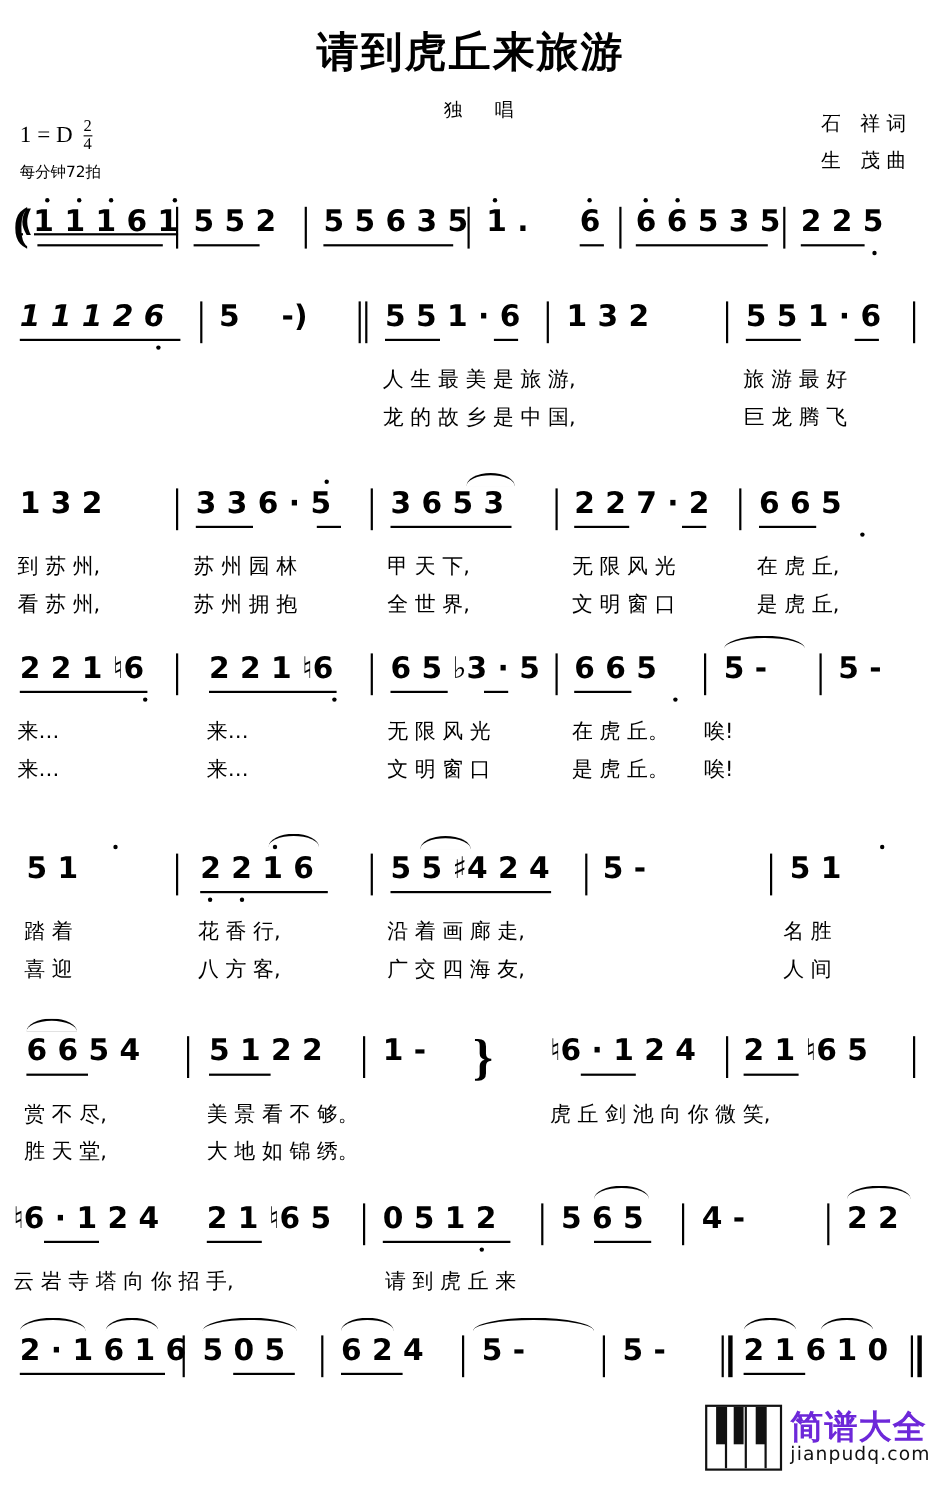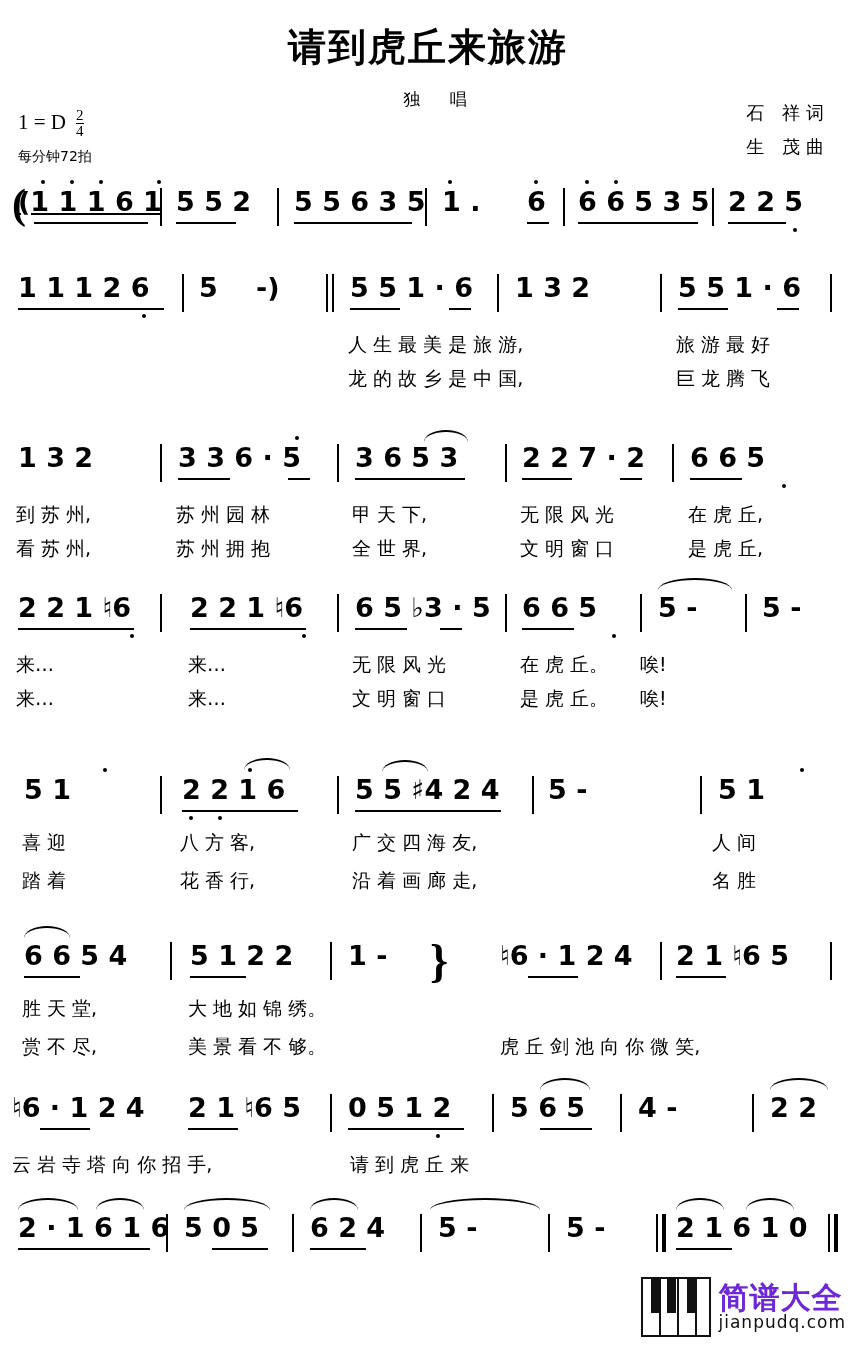--- a/index.html
+++ b/index.html
@@ -262,21 +262,21 @@
       <span class="dot-above" style="left:614px; top:-6px;"></span>
       <span class="bar" style="left:712px;"></span>
       <span class="cell" style="left:728px;text-align:right;">2 2 5</span>
       <span class="u1" style="left:728px; top:36px; width:58px;"></span>
       <span class="dot-below" style="left:793px; top:42px;"></span>
     </div>
   </div>
 
   <div class="system" style="top:272px;">
     <div class="notes">
-      <span class="cell" style="left:18px;">1 1 1 2 6</span>
+      <span class="cell" style="left:18px;font-style:italic;">1 1 1 2 6</span>
       <span class="u1" style="left:18px; top:36px; width:146px;"></span>
       <span class="dot-below" style="left:142px; top:42px;"></span>
       <span class="bar" style="left:182px;"></span>
       <span class="cell" style="left:199px;">5</span>
       <span class="cell" style="left:256px;">-)</span>
       <span class="bar" style="left:326px;"></span>
       <span class="bar" style="left:332px;"></span>
       <span class="cell" style="left:350px;">5 5 1 · 6</span>
       <span class="u1" style="left:350px; top:36px; width:50px;"></span>
       <span class="u1" style="left:449px; top:36px; width:22px;"></span>
@@ -388,31 +388,31 @@
       <span class="bar" style="left:337px;"></span>
       <span class="cell" style="left:355px;">5 5 ♯4 2 4</span>
       <span class="u1" style="left:355px; top:36px; width:146px;"></span>
       <span class="slur" style="left:382px; top:-14px; width:46px;"></span>
       <span class="bar" style="left:532px;"></span>
       <span class="cell" style="left:548px;">5 -</span>
       <span class="bar" style="left:700px;"></span>
       <span class="cell" style="left:718px;">5 1</span>
       <span class="dot-above" style="left:800px; top:-6px;"></span>
     </div>
+    <div class="lyric" style="margin-top:4px;">
+      <span class="cell" style="left:22px;">踏 着</span>
+      <span class="cell" style="left:180px;">花 香 行,</span>
+      <span class="cell" style="left:352px;">沿 着 画 廊 走,</span>
+      <span class="cell" style="left:712px;">名 胜</span>
+    </div>
     <div class="lyric">
       <span class="cell" style="left:22px;">喜 迎</span>
       <span class="cell" style="left:180px;">八 方 客,</span>
       <span class="cell" style="left:352px;">广 交 四 海 友,</span>
       <span class="cell" style="left:712px;">人 间</span>
-    </div>
-    <div class="lyric" style="margin-top:4px;">
-      <span class="cell" style="left:22px;">踏 着</span>
-      <span class="cell" style="left:180px;">花 香 行,</span>
-      <span class="cell" style="left:352px;">沿 着 画 廊 走,</span>
-      <span class="cell" style="left:712px;">名 胜</span>
     </div>
   </div>
 
   <div class="system" style="top:940px;">
     <div class="notes">
       <span class="cell" style="left:24px;">6 6 5 4</span>
       <span class="u1" style="left:24px; top:36px; width:56px;"></span>
       <span class="slur" style="left:24px; top:-14px; width:46px;"></span>
       <span class="bar" style="left:170px;"></span>
       <span class="cell" style="left:190px;">5 1 2 2</span>
@@ -420,28 +420,28 @@
       <span class="bar" style="left:330px;"></span>
       <span class="cell" style="left:348px;">1 -</span>
       <span class="brace" style="left:430px; top:-6px;">}</span>
       <span class="cell" style="left:500px;">♮6 · 1 2 4</span>
       <span class="u1" style="left:528px; top:36px; width:50px;"></span>
       <span class="bar" style="left:660px;"></span>
       <span class="cell" style="left:676px;">2 1 ♮6 5</span>
       <span class="u1" style="left:676px; top:36px; width:50px;"></span>
       <span class="bar" style="left:830px;"></span>
     </div>
-    <div class="lyric">
-      <span class="cell" style="left:22px;">胜 天 堂,</span>
-      <span class="cell" style="left:188px;">大 地 如 锦 绣。</span>
-    </div>
     <div class="lyric" style="margin-top:4px;">
       <span class="cell" style="left:22px;">赏 不 尽,</span>
       <span class="cell" style="left:188px;">美 景 看 不 够。</span>
       <span class="cell" style="left:500px;">虎 丘 剑 池 向 你 微 笑,</span>
+    </div>
+    <div class="lyric">
+      <span class="cell" style="left:22px;">胜 天 堂,</span>
+      <span class="cell" style="left:188px;">大 地 如 锦 绣。</span>
     </div>
   </div>
 
   <div class="system" style="top:1092px;">
     <div class="notes">
       <span class="cell" style="left:12px;">♮6 · 1 2 4</span>
       <span class="u1" style="left:40px; top:36px; width:50px;"></span>
       <span class="cell" style="left:188px;">2 1 ♮6 5</span>
       <span class="u1" style="left:188px; top:36px; width:50px;"></span>
       <span class="bar" style="left:330px;"></span>

